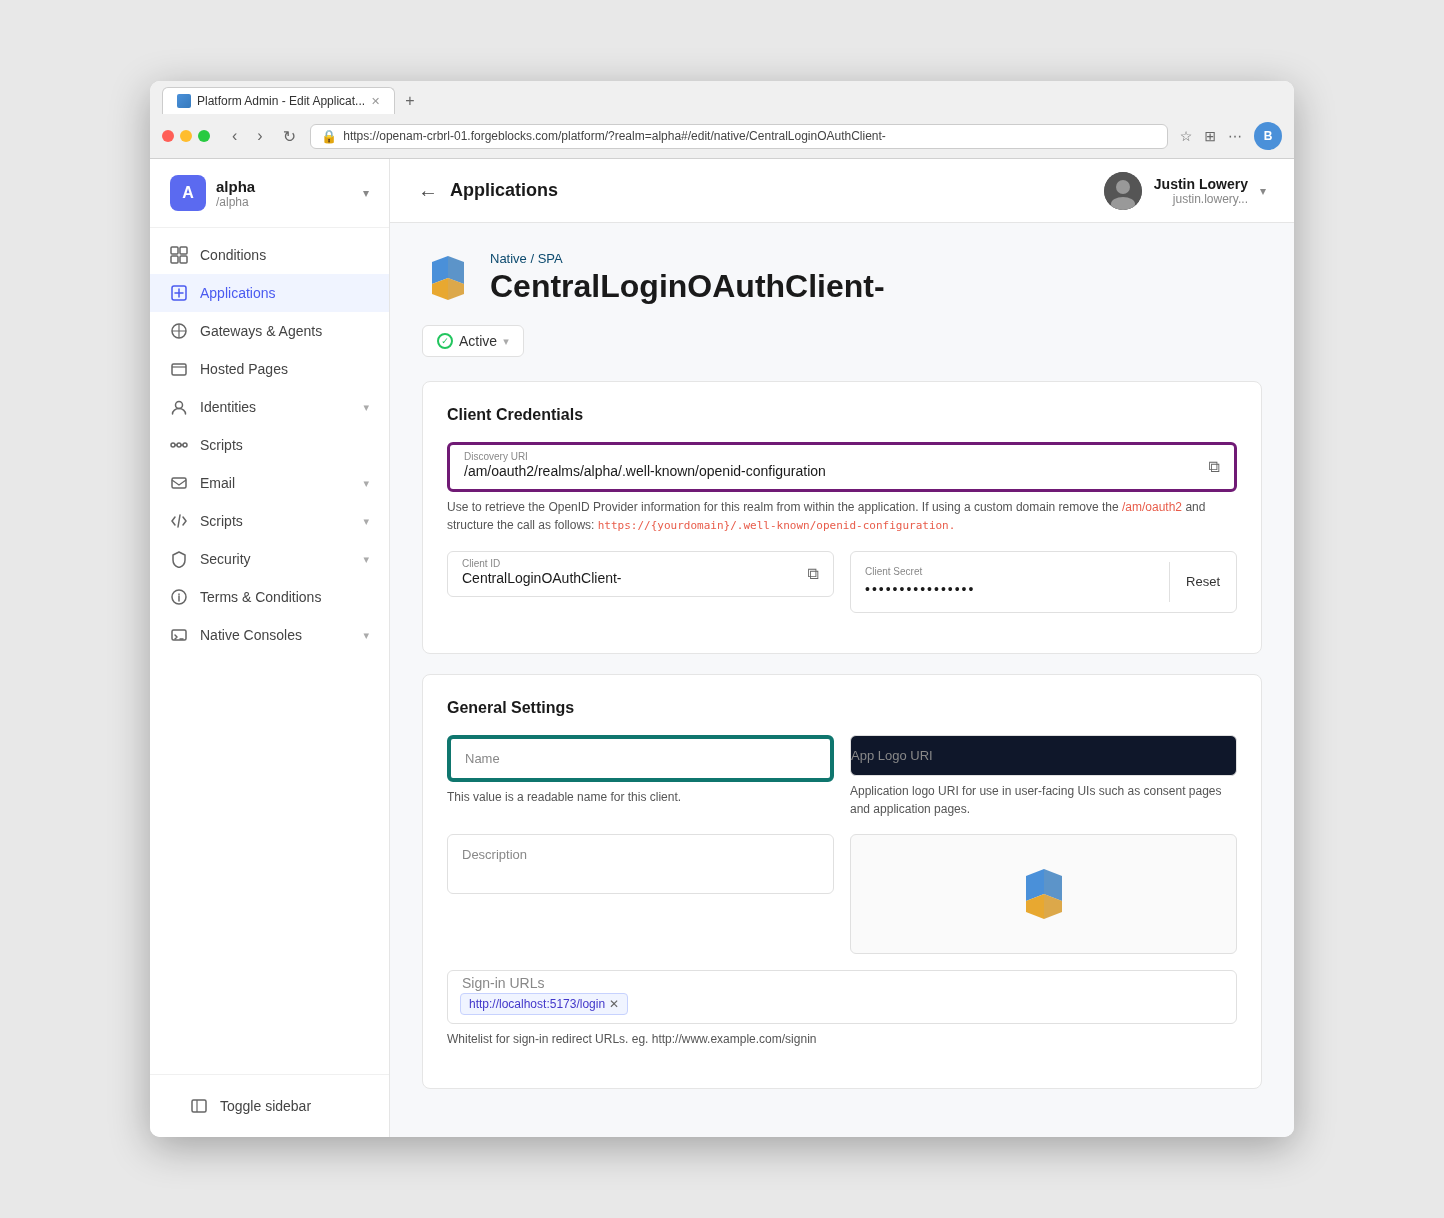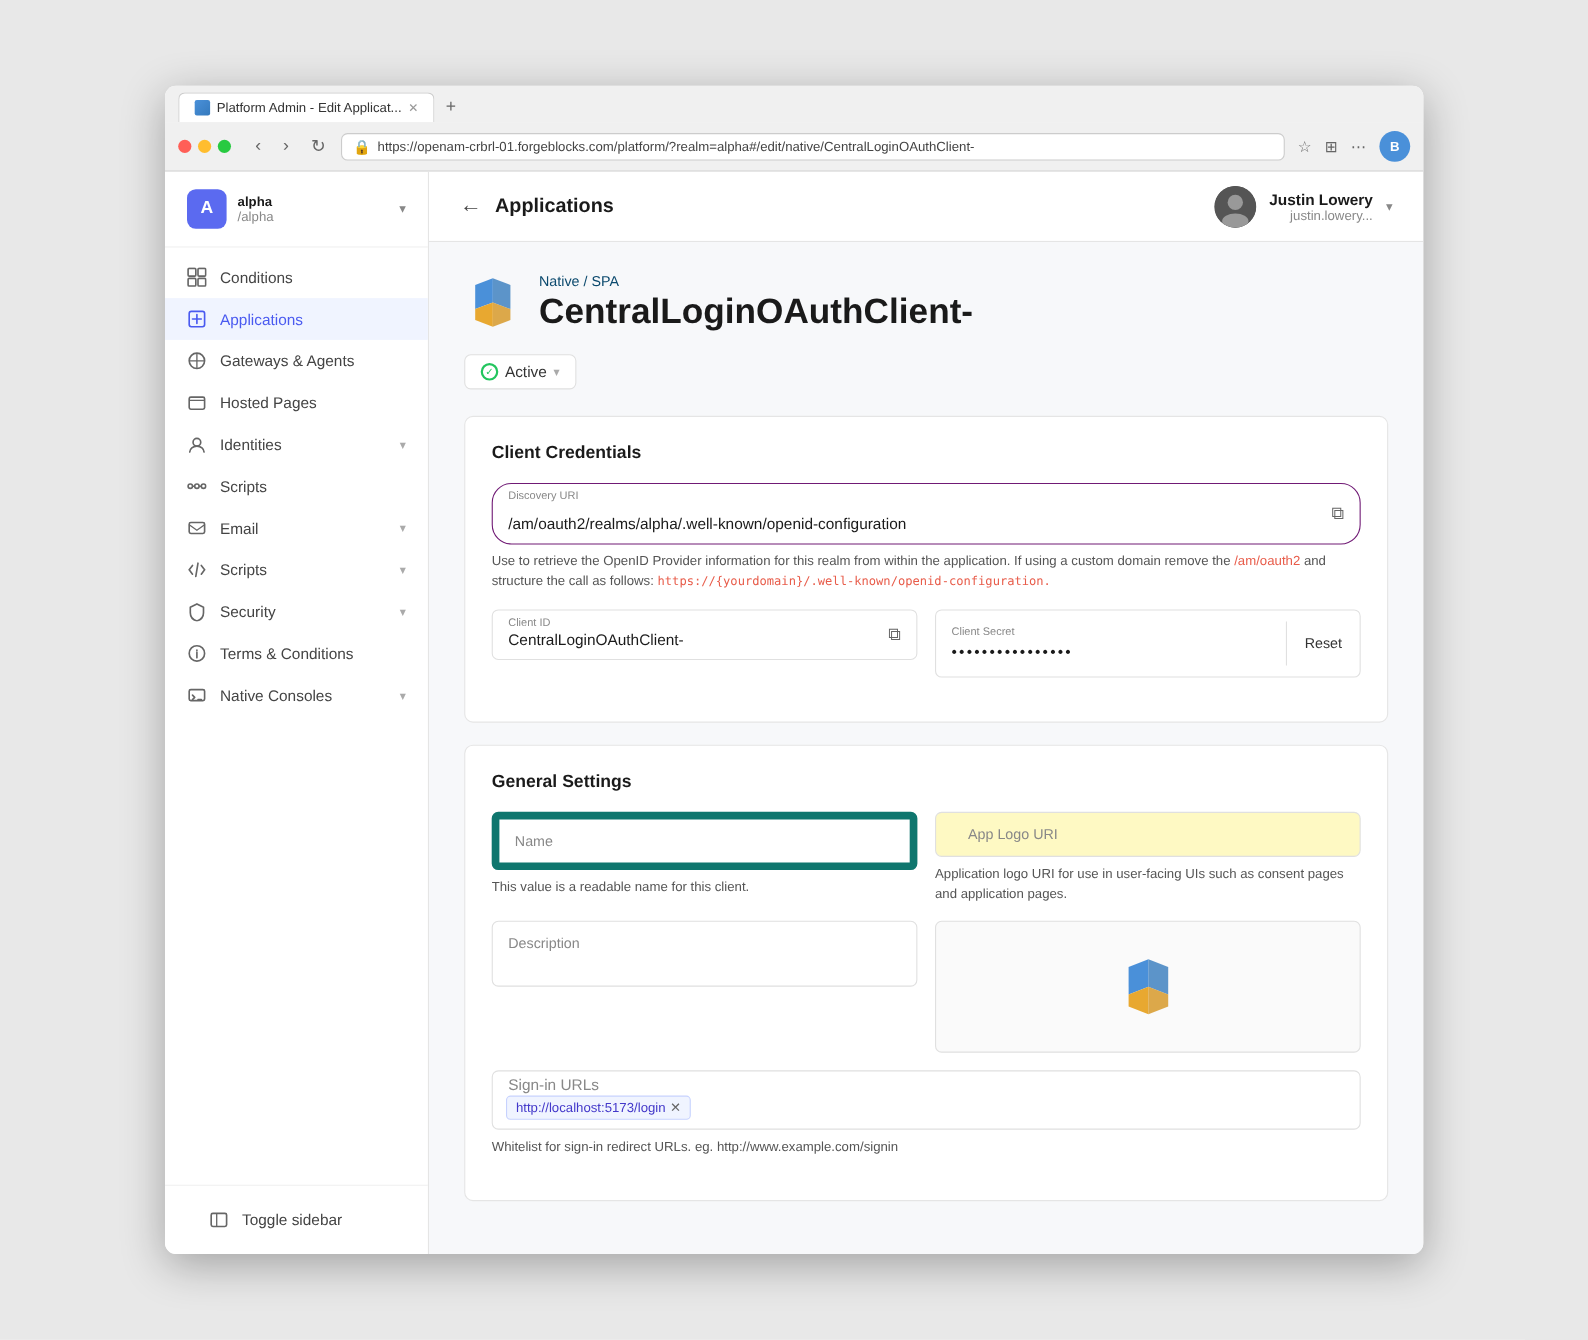--- a/index.html
+++ b/index.html
@@ -93,21 +93,21 @@
       border-bottom: 1px solid #f0f0f0;
     }
     .alpha-avatar {
       width: 36px; height: 36px;
       background: #5b6af0;
       border-radius: 8px;
       display: flex; align-items: center; justify-content: center;
       color: white; font-weight: bold; font-size: 16px;
     }
     .alpha-info { flex: 1; }
-    .alpha-name { font-size: 12px; font-weight: 600; color: #1a1a1a; }
+    .alpha-name { font-size: 15px; font-weight: 600; color: #1a1a1a; }
     .alpha-realm { font-size: 12px; color: #888; }
     .chevron-down { color: #888; font-size: 12px; }
 
     .sidebar-nav { padding: 8px 0; flex: 1; }
     .nav-item {
       display: flex; align-items: center; gap: 12px;
       padding: 10px 20px;
       cursor: pointer;
       color: #444;
       font-size: 14px;
@@ -488,21 +488,21 @@
           <span>Active</span>
           <span style="color:#aaa;font-size:11px;">▾</span>
         </div>
 
         
         <div class="card">
           <div class="card-title">Client Credentials</div>
 
           <div class="field-group">
             <div class="field-input-wrap">
-              <div style="border:1px solid #701a75;border-radius:18px;padding:20px 50px 10px 14px;background:#fff;position:relative;">
+              <div style="border:3px solid #701a75;border-radius:6px;padding:10px 50px 10px 14px;background:#fff;position:relative;">
                 <div class="floating-label">Discovery URI</div>
                 <div style="margin-top:8px;font-size:14px;color:#1a1a1a;">/am/oauth2/realms/alpha/.well-known/openid-configuration</div>
                 <button class="copy-btn" style="top:50%;transform:translateY(-50%);">⧉</button>
               </div>
             </div>
             <div class="help-text">
               <span>Use to retrieve the OpenID Provider information for this realm from within the application. If using a custom domain remove the</span>
               <a class="link">/am/oauth2</a>
               <span>and structure the call as follows:</span>
               <span class="code">https://{yourdomain}/.well-known/openid-configuration.</span>
@@ -528,27 +528,27 @@
             </div>
           </div>
         </div>
 
         
         <div class="card">
           <div class="card-title">General Settings</div>
 
           <div class="field-row">
             <div class="field-group">
-              <div style="border:7px solid #0f766e;border-radius:6px;padding:12px 14px;background:#fff;">
+              <div style="border:4px solid #0f766e;border-radius:6px;padding:12px 14px;background:#fff;">
                 <div style="font-size:13px;color:#888;">Name</div>
               </div>
               <div class="help-text" style="margin-top:6px;">This value is a readable name for this client.</div>
             </div>
             <div class="field-group">
-              <div style="border:1px solid #e0e0e0;border-radius:6px;padding:12px 29px;background:#fef9c3;">
+              <div style="border:1px solid #e0e0e0;border-radius:6px;padding:12px 0;background:#0f172a;">
                 <div style="font-size:13px;color:#888;">App Logo URI</div>
               </div>
               <div class="help-text" style="margin-top:6px;">Application logo URI for use in user-facing UIs such as consent pages and application pages.</div>
             </div>
           </div>
 
           <div class="field-row">
             <div class="field-group">
               <div style="border:1px solid #e0e0e0;border-radius:6px;padding:12px 14px;background:#fff;height:60px;">
                 <div style="font-size:13px;color:#888;">Description</div>

